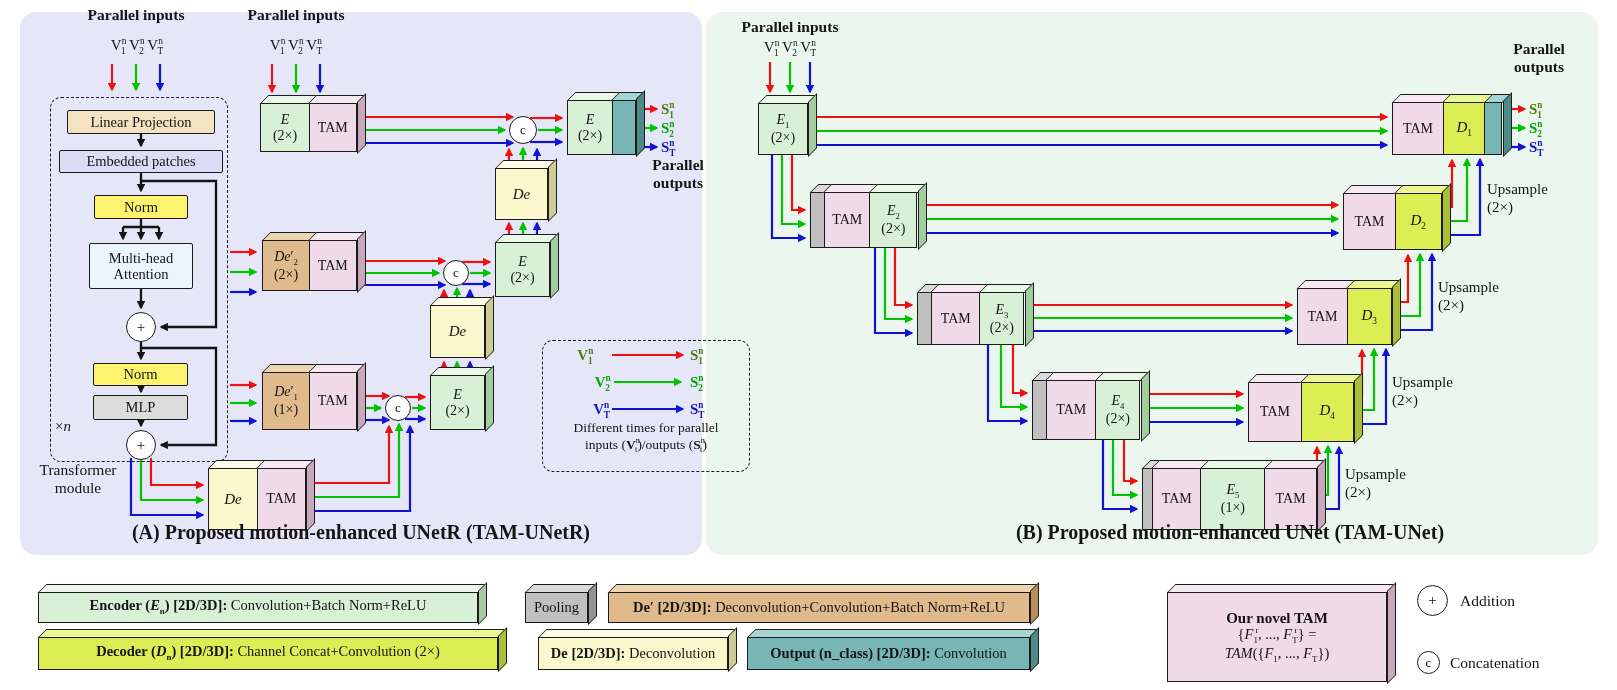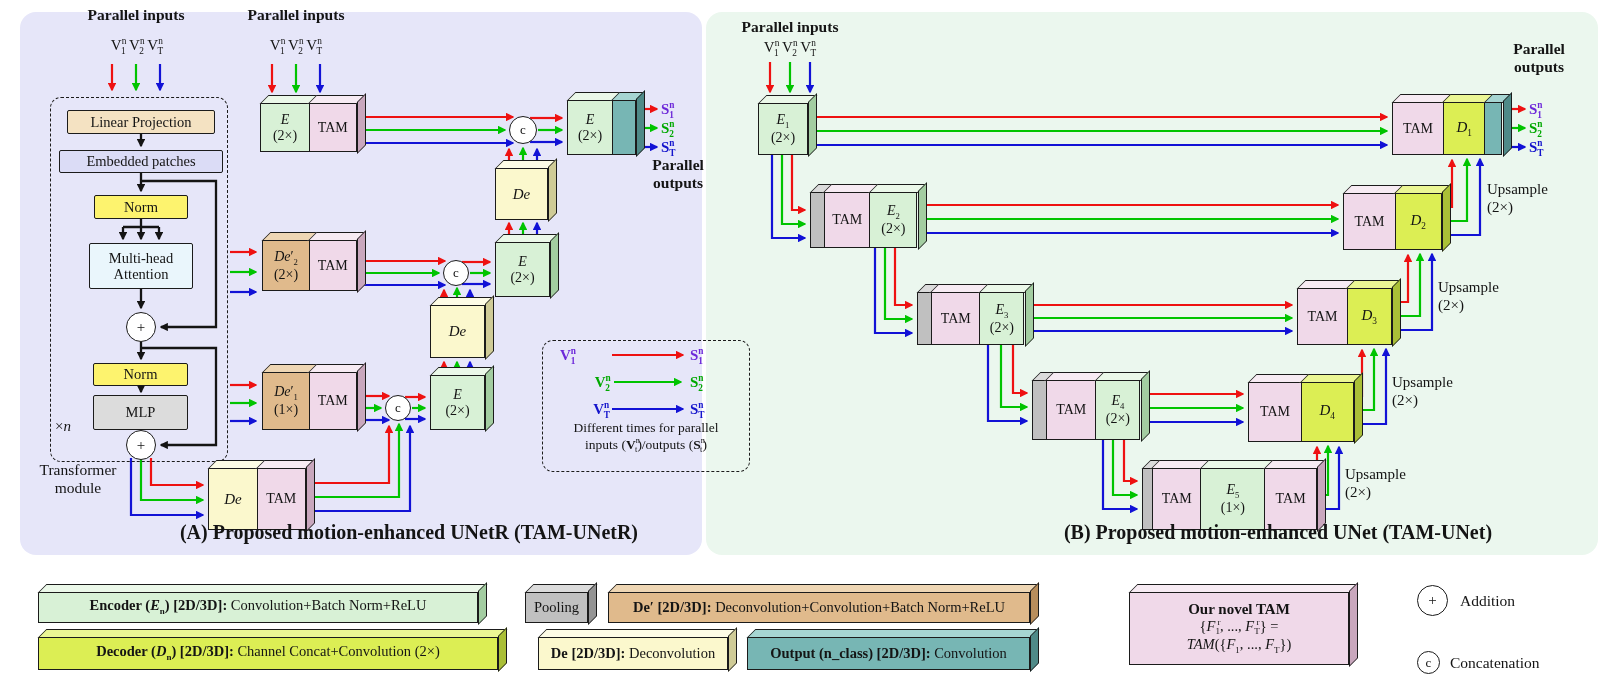--- a/index.html
+++ b/index.html
@@ -18,27 +18,27 @@
       background:var(--s);border:1.3px solid #1b1b1b;transform:skewY(-45deg);transform-origin:left top;box-sizing:border-box;}
   .slbl{pointer-events:none;}
   .fb{border:1.3px solid #1b1b1b;border-radius:2px;display:flex;align-items:center;justify-content:center;
       text-align:center;font-size:14.5px;line-height:1.12;box-sizing:border-box;}
   .circ{border:1.4px solid #1b1b1b;border-radius:50%;background:#fff;display:flex;align-items:center;
       justify-content:center;font-size:15px;box-sizing:border-box;}
   .dash{border:1.7px dashed #1b1b1b;border-radius:11px;box-sizing:border-box;}
   .lbl{line-height:1.18;white-space:nowrap;}
   .ctr{text-align:center;}
   .bold{font-weight:bold;}
-  .big{font-size:20px;padding-left:48px;}
+  .big{font-size:20px;}
   .med{font-size:15.5px;}
   .sm{font-size:13.5px;}
   .wrap{white-space:normal;}
   sub,sup{font-size:0.62em;}
   .st sub{margin-left:-0.58em;}
-  .red{color:#6d28d9}.green{color:#00a800}.blue{color:#1414cc}
+  .red{color:#4d7c0f}.green{color:#00a800}.blue{color:#1414cc}
   .green-s{--f:#d8f1d6;--t:#ebf8e9}
   .pink-s{--f:#f0d9e9;--t:#f7ebf3}
   .tan-s{--f:#e0ba8c;--t:#eed6b4}
   .pale-s{--f:#fbf8cd;--t:#fdfce6}
   .yg-s{--f:#dcee54;--t:#ebf694}
   .teal-s{--f:#77b6b4;--t:#a6d5d2}
   .gray-s{--f:#c0c0c0;--t:#dbdbdb}
   .side-green{--s:#a3cda1}.side-pink{--s:#c9a7bd}.side-tan{--s:#b98e5c}.side-pale{--s:#cfcb97}
   .side-yg{--s:#aabf37}.side-teal{--s:#4f8a88}.side-gray{--s:#949494}
   .lg{font-size:14.5px;white-space:nowrap;}
@@ -204,21 +204,21 @@
 <div class="fb" style="left:94px;top:195px;width:94px;height:24px;background:#fdf36e">
     <span class="slbl">Norm</span>
   </div>
 <div class="fb" style="left:89px;top:243px;width:104px;height:46px;background:#eaf6fc">
     <span class="slbl">Multi-head<br>Attention</span>
   </div>
 <div class="circ" style="left:126px;top:312px;width:30px;height:30px">+</div>
 <div class="fb" style="left:93px;top:363px;width:95px;height:23px;background:#fdf36e">
     <span class="slbl">Norm</span>
   </div>
-<div class="fb" style="left:93px;top:395px;width:95px;height:35px;background:#dcdcdc">
+<div class="fb" style="left:93px;top:395px;width:95px;height:25px;background:#dcdcdc">
     <span class="slbl">MLP</span>
   </div>
 <div class="circ" style="left:126px;top:430px;width:30px;height:30px">+</div>
 <div class="lbl" style="left:55px;top:418px;font-size:15px">×<i>n</i></div>
 <div class="lbl ctr med" style="left:16px;top:461px;width:124px">Transformer<br>module</div>
 
 <div class="b3 side-pink" style="left:260px;top:103px;height:49px">
   <div class="sl green-s" style="width:50px">
       <span class="slbl"><i>E</i><br>(2×)</span>
     </div>
@@ -279,21 +279,21 @@
       <span class="slbl">TAM</span>
     </div>
 </div>
 
 <div class="lbl bold st red" style="left:661px;top:100px;font-size:15px">S<sup>n</sup><sub>1</sub></div>
 <div class="lbl bold st green" style="left:661px;top:119px;font-size:15px">S<sup>n</sup><sub>2</sub></div>
 <div class="lbl bold st blue" style="left:661px;top:138px;font-size:15px">S<sup>n</sup><sub>T</sub></div>
 <div class="lbl ctr bold med" style="left:630px;top:156px;width:96px">Parallel<br>outputs</div>
 
 <div class="dash" style="left:542px;top:340px;width:208px;height:132px"></div>
-<div class="lbl bold st red" style="left:560px;top:346px;width:50px;text-align:left;font-size:15px">V<sup>n</sup><sub>1</sub></div>
+<div class="lbl bold st red" style="left:560px;top:346px;width:50px;text-align:center;font-size:15px">V<sup>n</sup><sub>1</sub></div>
 <div class="lbl bold st red" style="left:690px;top:346px;width:50px;font-size:15px">S<sup>n</sup><sub>1</sub></div>
 <div class="lbl bold st green" style="left:560px;top:373px;width:50px;text-align:right;font-size:15px">V<sup>n</sup><sub>2</sub></div>
 <div class="lbl bold st green" style="left:690px;top:373px;width:50px;font-size:15px">S<sup>n</sup><sub>2</sub></div>
 <div class="lbl bold st blue" style="left:560px;top:400px;width:50px;text-align:right;font-size:15px">V<sup>n</sup><sub>T</sub></div>
 <div class="lbl bold st blue" style="left:690px;top:400px;width:50px;font-size:15px">S<sup>n</sup><sub>T</sub></div>
 <div class="lbl ctr sm wrap st" style="left:547px;top:420px;width:198px">Different times for parallel<br>inputs (<b>V</b><sup>n</sup><sub>t</sub>)/outputs (<b>S</b><sup>n</sup><sub>t</sub>)</div>
 
 <div class="lbl ctr bold big" style="left:20px;top:521px;width:682px">(A) Proposed motion-enhanced UNetR (TAM-UNetR)</div>
 
 <div class="lbl ctr bold med" style="left:725px;top:18px;width:130px">Parallel inputs</div>
@@ -398,21 +398,21 @@
 <div class="b3 side-gray" style="left:525px;top:592px;height:31px">
   <div class="sl gray-s" style="width:63px">
       <span class="slbl lg">Pooling</span>
     </div>
 </div>
 <div class="b3 side-tan" style="left:608px;top:592px;height:31px">
   <div class="sl tan-s" style="width:422px">
       <span class="slbl lg"><b>De′ [2D/3D]:</b> Deconvolution+Convolution+Batch Norm+ReLU</span>
     </div>
 </div>
-<div class="b3 side-pink" style="left:1129px;top:592px;height:73px">
+<div class="b3 side-pink" style="left:1167px;top:592px;height:90px">
   <div class="sl pink-s" style="width:220px">
     <span class="slbl" style="font-size:15px"><b>Our novel TAM</b></span>
     <span class="slbl st" style="font-size:14.5px">{<i>F</i><sup> r</sup><sub>1</sub>, ..., <i>F</i><sup> r</sup><sub>T</sub>} =</span>
     <span class="slbl" style="font-size:14.5px"><i>TAM</i>({<i>F</i><sub>1</sub>, ..., <i>F</i><sub>T</sub>})</span>
   </div>
 </div>
 <div class="b3 side-yg" style="left:38px;top:637px;height:33px">
   <div class="sl yg-s" style="width:460px">
       <span class="slbl lg"><b>Decoder (<i>D</i><sub>n</sub>) [2D/3D]:</b> Channel Concat+Convolution (2×)</span>
     </div>

